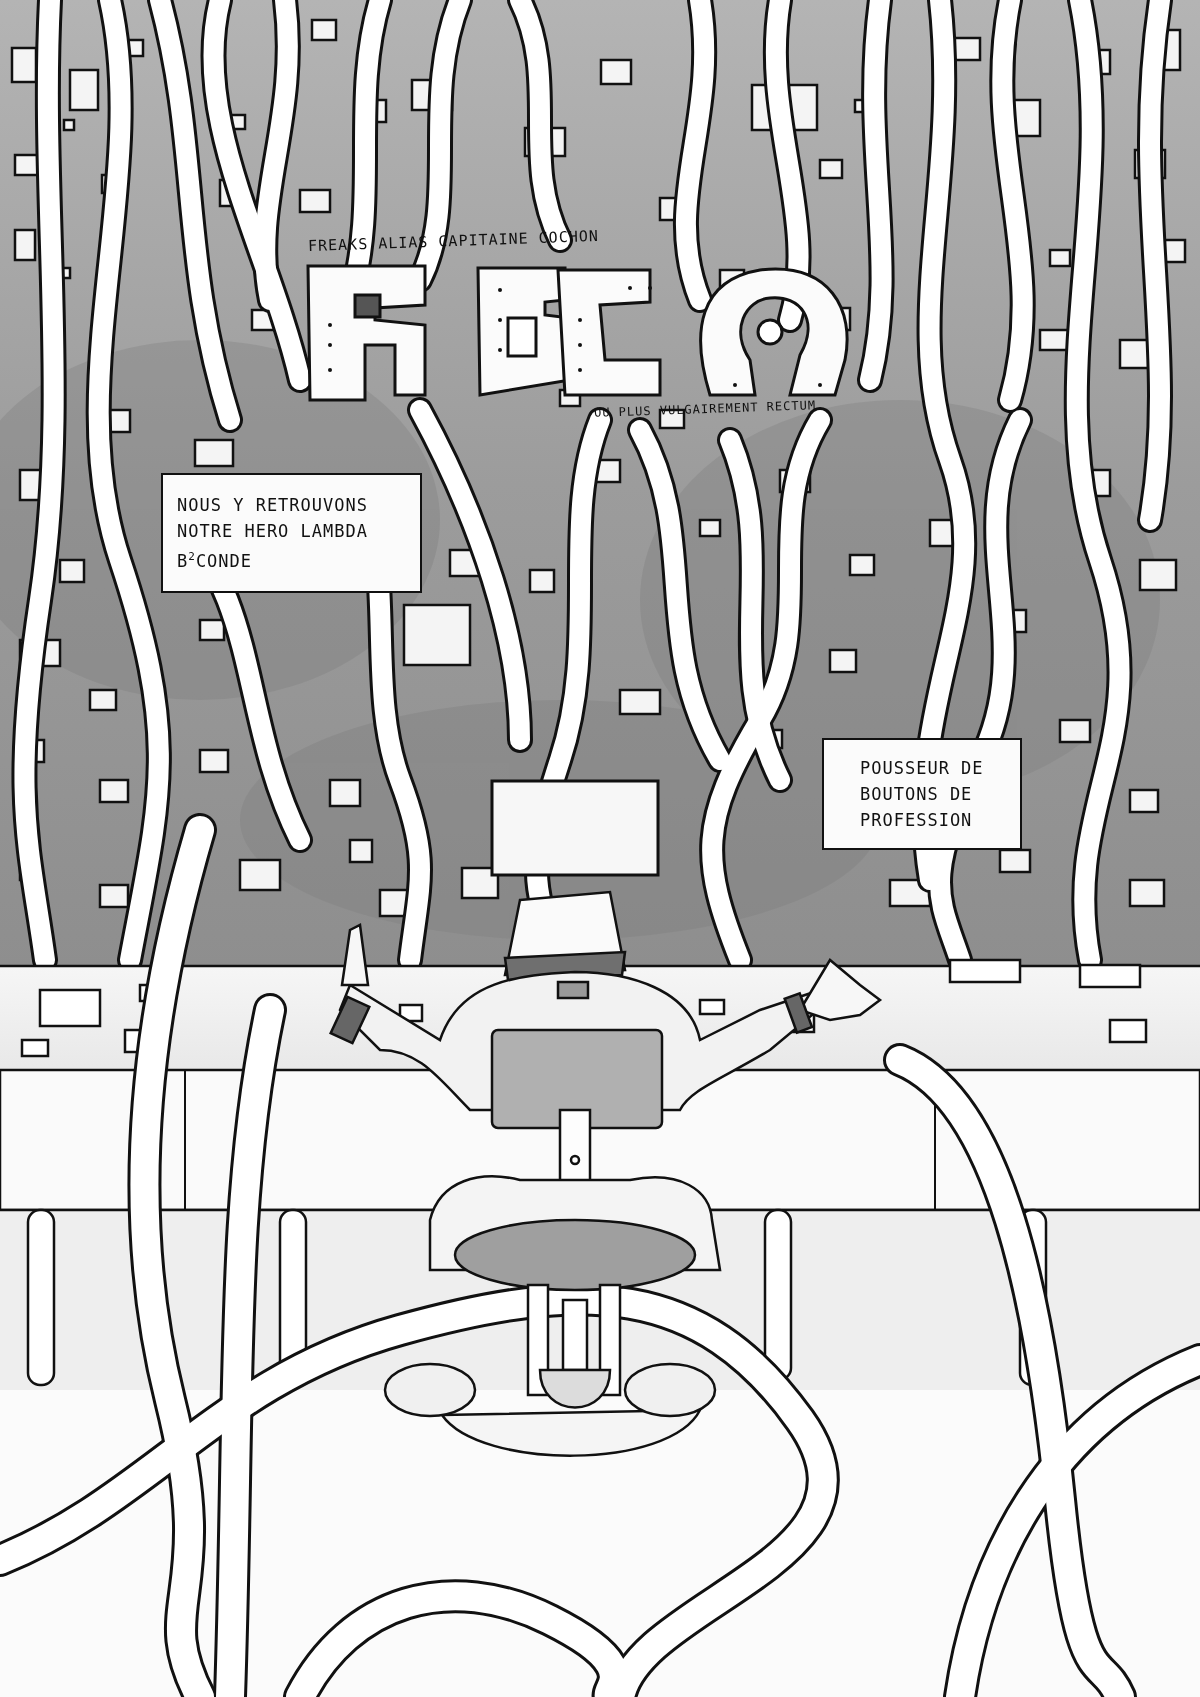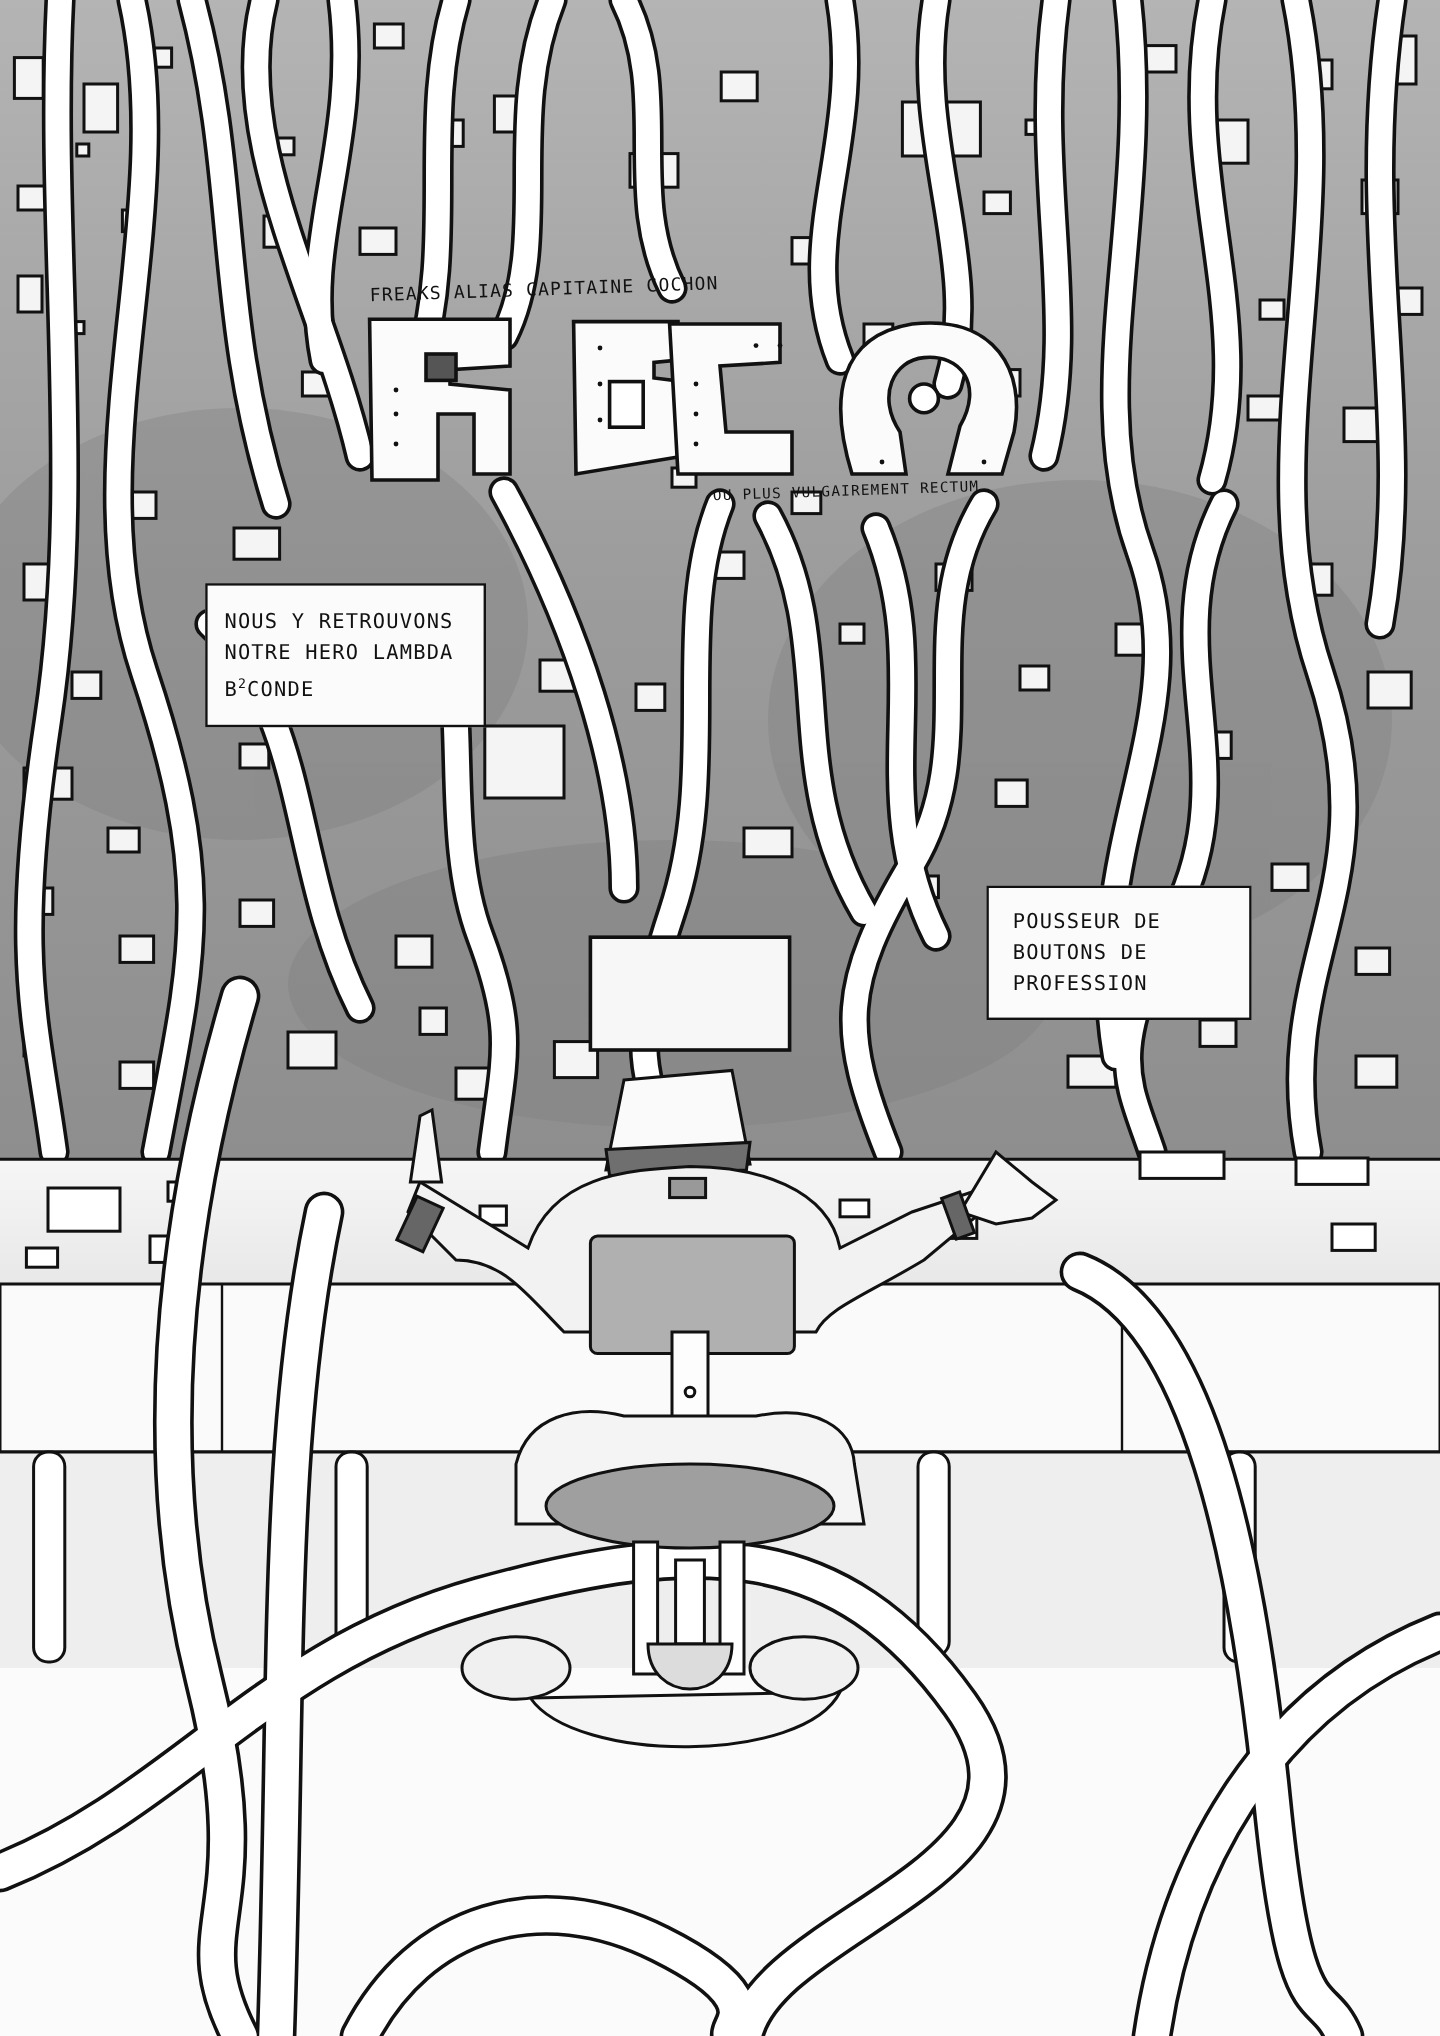--- a/index.html
+++ b/index.html
@@ -5,23 +5,23 @@
   html, body { margin: 0; padding: 0; background: #ffffff; }
   body { width: 1200px; height: 1697px; overflow: hidden; position: relative; font-family: "DejaVu Sans", sans-serif; }
   #scene { position: absolute; left: 0; top: 0; width: 1200px; height: 1697px; }
   .hand { font-family: "DejaVu Sans Mono", monospace; color: #111; letter-spacing: 1px; text-transform: uppercase; }
   .caption-box {
     position: absolute; background: #fbfbfb; border: 2.5px solid #111;
     box-sizing: border-box; display: flex; flex-direction: column;
     justify-content: center; padding: 6px 14px;
   }
   .caption-box .line { font-size: 17px; line-height: 26px; white-space: nowrap; }
-  #caption-1 { left: 171px; top: 473px; width: 234px; height: 120px; margin-top: 13px; }
+  #caption-1 { left: 161px; top: 473px; width: 261px; height: 120px; }
   #caption-1 .line:last-child { text-align: left; }
-  #caption-2 { left: 822px; top: 738px; width: 221px; height: 112px; padding-left: 20px; }
+  #caption-2 { left: 822px; top: 738px; width: 200px; height: 112px; padding-left: 36px; }
   .credit { position: absolute; font-size: 15px; white-space: nowrap; }
   #credit-top { left: 308px; top: 232px; transform: rotate(-2deg); }
   #credit-sub { left: 594px; top: 402px; font-size: 12px; transform: rotate(-2deg); }
   .sup { font-size: 11px; vertical-align: super; }
 </style>
 </head>
 <body>
 
 <svg id="scene" viewBox="0 0 1200 1697" xmlns="http://www.w3.org/2000/svg">
   <defs>

